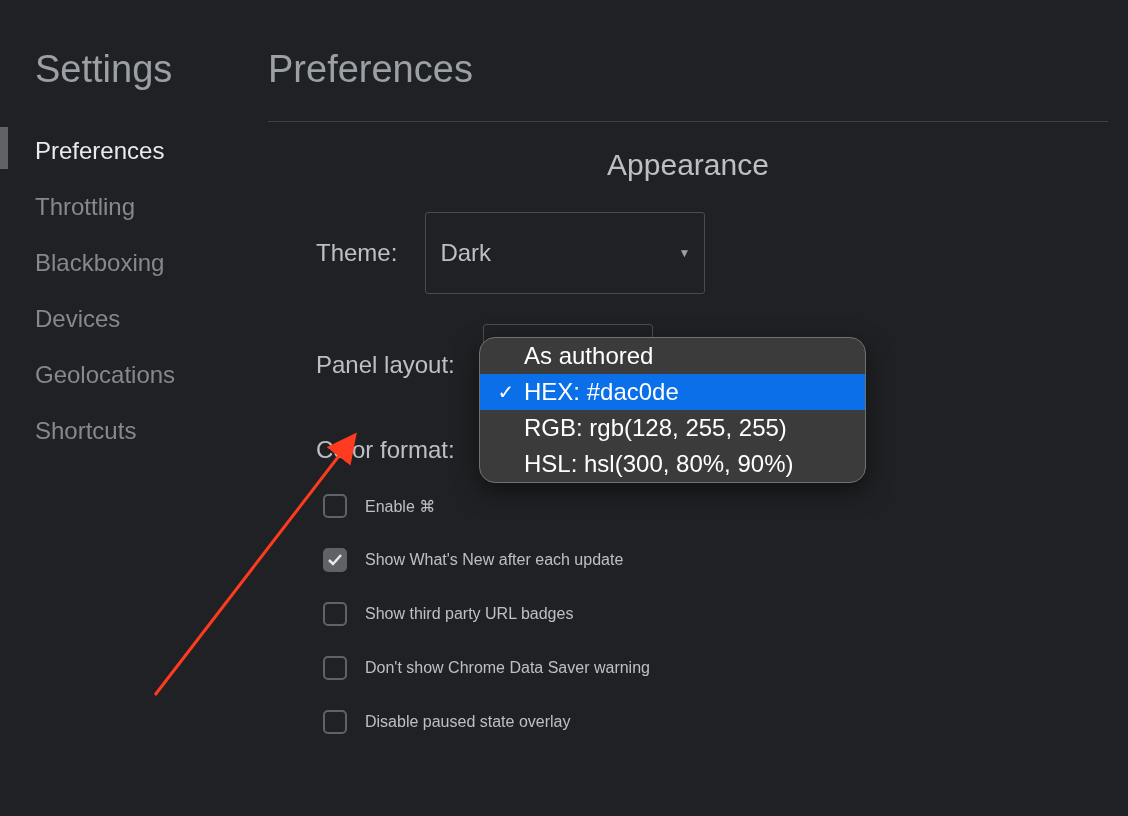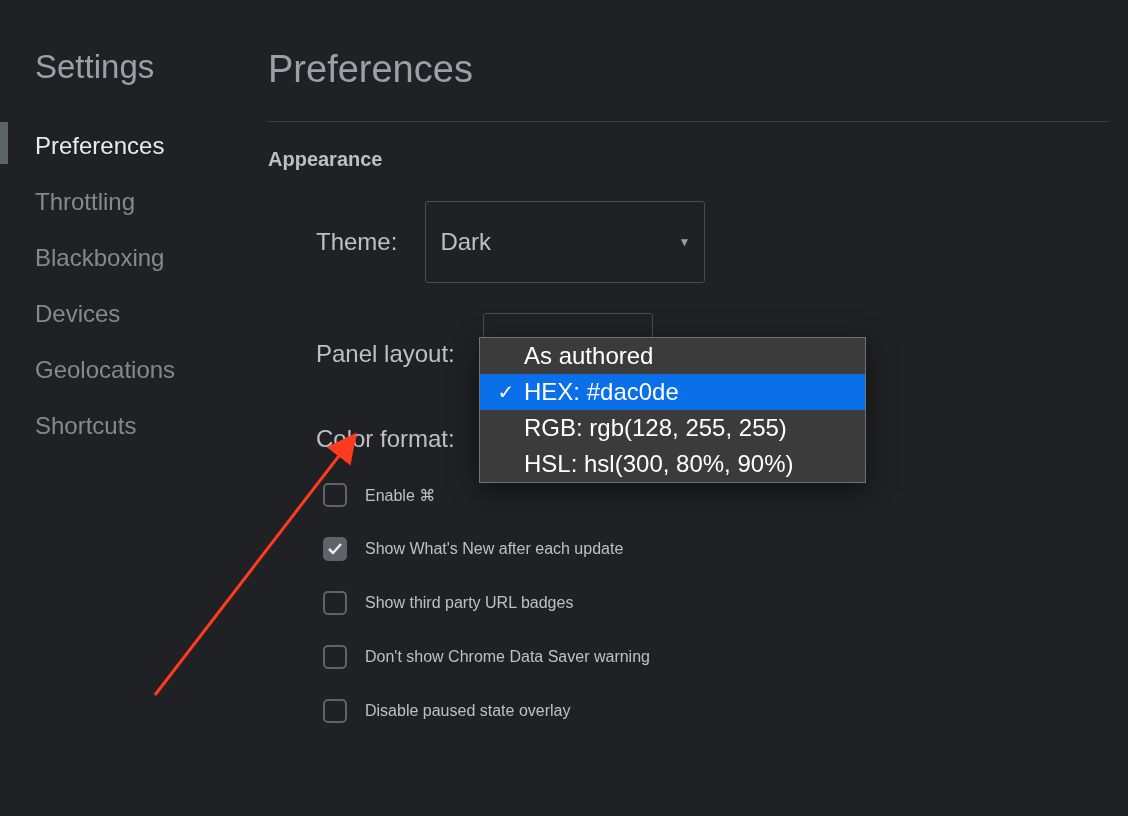--- a/index.html
+++ b/index.html
@@ -16,21 +16,21 @@
     height: 100%;
     padding-top: 20px;
   }
   .sidebar {
     width: 230px;
     padding-left: 35px;
     padding-top: 28px;
     flex-shrink: 0;
   }
   .sidebar-title {
-    font-size: 33px;
+    font-size: 38px;
     font-weight: 400;
     color: #9aa0a6;
     margin-bottom: 32px;
   }
   .sidebar-item {
     font-size: 24px;
     color: #86898c;
     padding: 14px 0 14px 0;
     cursor: pointer;
     position: relative;
@@ -55,24 +55,25 @@
   }
   .page-title {
     font-size: 38px;
     font-weight: 400;
     color: #9aa0a6;
     padding-bottom: 30px;
     border-bottom: 1px solid #3c4043;
     margin-bottom: 26px;
   }
   .section-title {
-    font-size: 20px;
-    font-weight: 700;
+    font-size: 30px;
+    font-weight: 400;
     color: #bcc0c4;
     margin-bottom: 30px;
+    text-align: center;
   }
   .row {
     display: flex;
     align-items: center;
     margin-bottom: 30px;
     padding-left: 48px;
     font-size: 24px;
     color: #bcc0c4;
   }
   .row .label {
@@ -122,21 +123,21 @@
   }
   .checkbox.checked svg { display: block; }
   .checkbox svg { display: none; width: 16px; height: 16px; }
   .dropdown {
     position: absolute;
     left: 479px;
     top: 337px;
     width: 387px;
     background: #3b3b3c;
     border: 1px solid #6f7173;
-    border-radius: 0;
+    border-radius: 16px;
     box-shadow: 0 8px 24px rgba(0,0,0,.5);
     overflow: hidden;
     z-index: 20;
   }
   .dropdown-item {
     display: flex;
     align-items: center;
     font-size: 24px;
     color: #ffffff;
     padding: 4px 14px 4px 14px;

